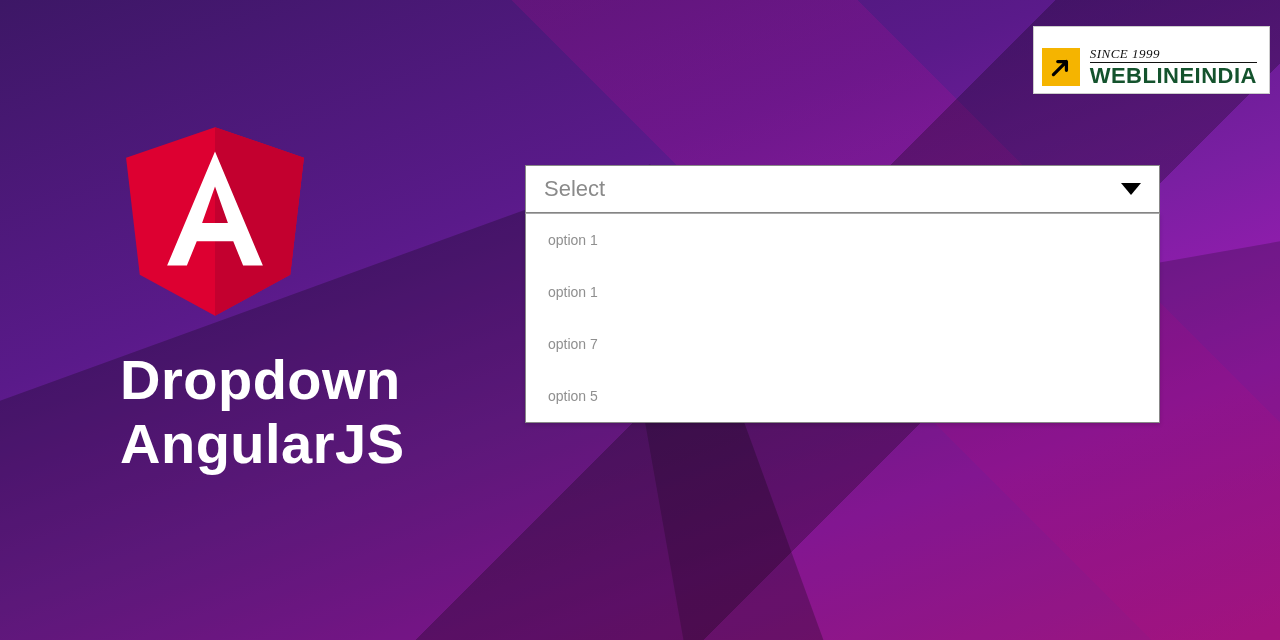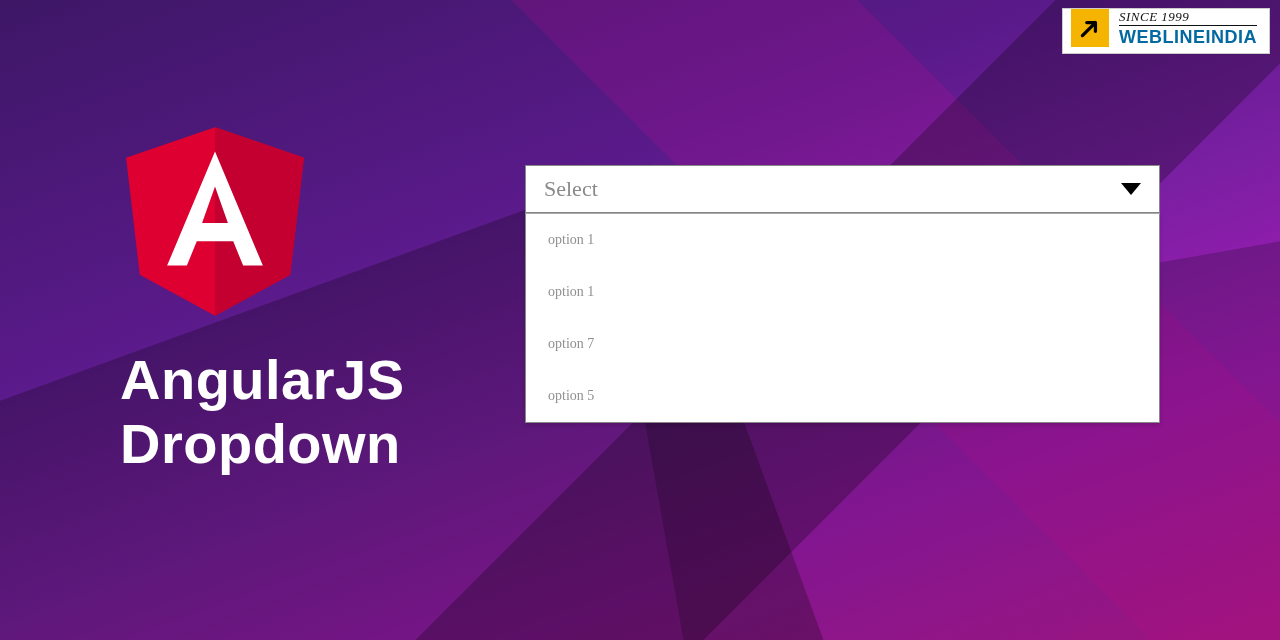--- a/index.html
+++ b/index.html
@@ -23,37 +23,37 @@
     .poly2 { right: -200px; top: -200px; width: 700px; height: 700px; transform: rotate(35deg); background: rgba(255,255,255,0.06); }
     .poly3 { right: -100px; bottom: -250px; width: 700px; height: 600px; transform: rotate(-10deg); background: rgba(0,0,0,0.2); }
 
     
     .left { position: absolute; left: 120px; top: 120px; width: 420px; color: #fff; }
     .angular-logo { width: 190px; height: 200px; display: block; margin-bottom: 28px; }
     .title { font-size: 56px; font-weight: 700; line-height: 1.15; letter-spacing: 0.5px; }
 
     
     .brand {
-      position: absolute; top: 8px; right: 10px;
+      position: absolute; top: 26px; right: 10px;
       background: #fff; border: 1px solid #ccc;
-      padding: 0 12px 6px 8px;
+      padding: 20px 12px 6px 8px;
       display: flex; align-items: center; gap: 10px;
       box-shadow: 0 1px 0 rgba(0,0,0,0.05);
     }
     .brand .arrow-box {
       width: 38px; height: 38px; background: #f5b400;
       display: flex; align-items: center; justify-content: center;
     }
     .brand .arrow-box svg { width: 26px; height: 26px; }
     .brand .text { display: flex; flex-direction: column; line-height: 1; }
     .brand .since { font-size: 13px; font-style: italic; color: #111; font-family: Georgia, 'Times New Roman', serif; border-bottom: 1px solid #111; padding-bottom: 2px; margin-bottom: 2px; letter-spacing: 0.5px; }
-    .brand .name { font-size: 18px; font-weight: 900; color: #0369a1; letter-spacing: 0.5px; }
+    .brand .name { font-size: 22px; font-weight: 900; color: #14532d; letter-spacing: 0.5px; }
 
     
-    .dropdown-wrap { position: absolute; left: 525px; top: 165px; width: 635px; font-family: Liberation Serif, serif; }
+    .dropdown-wrap { position: absolute; left: 525px; top: 165px; width: 635px; }
     .select-header {
       display: flex; align-items: center; justify-content: space-between;
       background: #fff; border: 1px solid #888;
       height: 48px; padding: 0 18px; color: #8a8a8a; font-size: 22px;
       cursor: pointer;
     }
     .select-header .caret { width: 0; height: 0; border-left: 10px solid transparent; border-right: 10px solid transparent; border-top: 12px solid #000; }
     .options {
       background: #fff; border: 1px solid #888; border-top: 1px solid #aaa;
       box-shadow: 0 2px 4px rgba(0,0,0,0.15);
@@ -81,22 +81,22 @@
     </div>
   </div>
 
   <div class="left">
     <svg class="angular-logo" viewBox="0 0 250 260">
       <polygon points="125,8 242,48 224,202 125,256 26,202 8,48" fill="#dd0031"></polygon>
       <polygon points="125,8 125,256 224,202 242,48" fill="#c3002f"></polygon>
       <path d="M125 40 L62 190 H88 L101 158 H149 L162 190 H188 Z M125 86 L142 134 H108 Z" fill="#ffffff"></path>
     </svg>
     <div class="title">
+      <div>Dropdown</div>
       <div>AngularJS</div>
-      <div>Dropdown</div>
     </div>
   </div>
 
   <div class="dropdown-wrap">
     <div class="select-header">
       <span>Select</span>
       <span class="caret"></span>
     </div>
     <div class="options">
       <div class="option">option 1</div>

